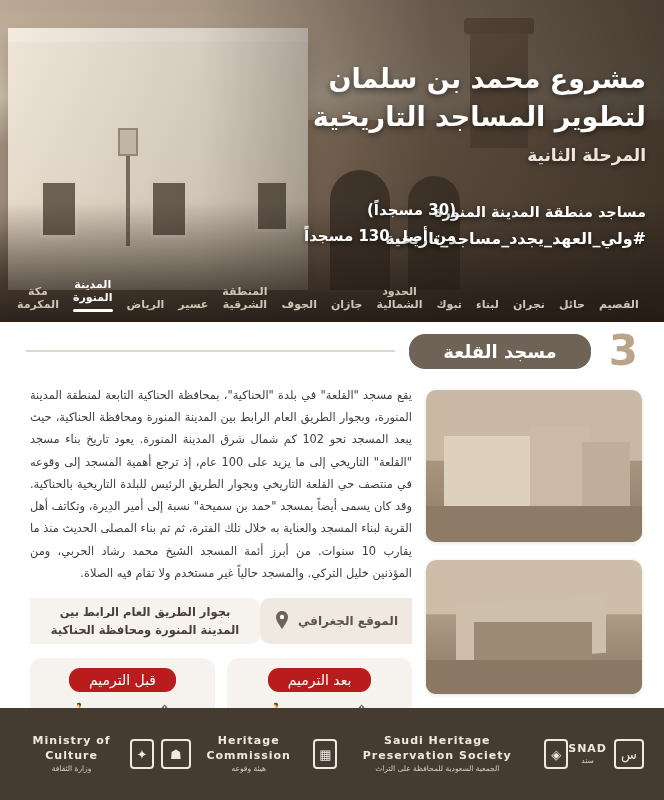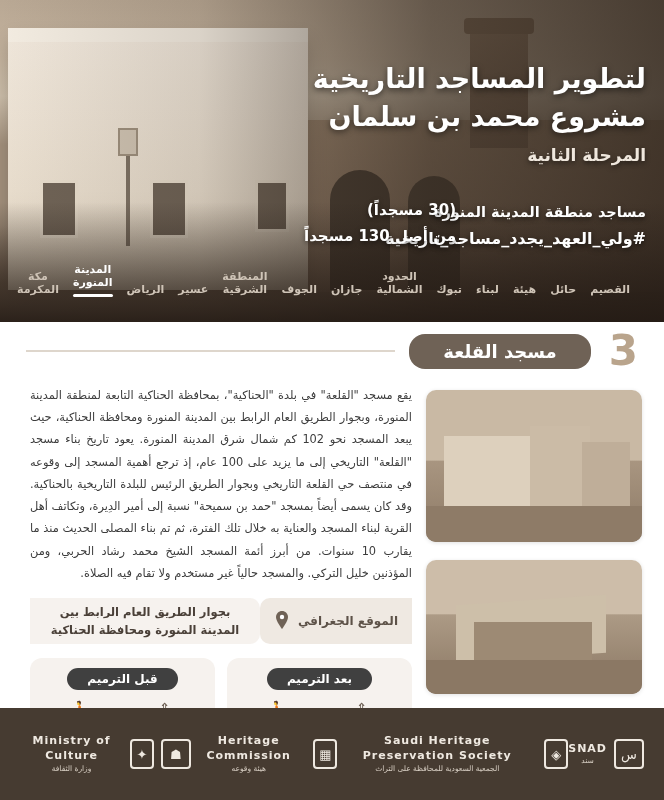--- a/index.html
+++ b/index.html
@@ -98,21 +98,21 @@
     margin-left:24px;
   }
   .hero-region .hash { font-size:16px; color:#ffffff; letter-spacing:.6px; }
   .hero-count {
     position:absolute; right:208px; top:198px; text-align:right; color:#fff;
     font-size:15px; font-weight:bold; line-height:1.7;
     text-shadow:0 2px 5px rgba(0,0,0,.55);
   }
 
   .regions-bar{
-    position:absolute; left:0; right:0; bottom:23px;
+    position:absolute; left:0; right:0; bottom:8px;
     display:flex; flex-direction:row-reverse; justify-content:flex-start;
     gap:0; padding:0 10px; align-items:flex-end;
   }
   .region-chip{
     flex:0 0 auto; color:#cfc4b7; font-size:11px; line-height:1.25;
     text-align:center; padding:2px 7px; white-space:pre-line; font-weight:bold;
   }
   .region-chip.active{ color:#ffffff; }
   .region-chip.active .u{ display:block; height:3px; background:#fff; margin-top:4px; border-radius:2px; }
 
@@ -151,21 +151,21 @@
   }
   .loc-val{
     flex:1; background:#f6f2ee; color:#4a4038; font-size:11.5px; font-weight:bold;
     display:flex; align-items:center; justify-content:center; text-align:center;
     border-radius:0 10px 10px 0; line-height:1.6; padding:0 10px;
   }
 
   .stats{ margin-top:14px; display:flex; gap:12px; flex-direction:row; }
   .stat-card{ flex:1; background:#f6f2ee; border-radius:12px; padding:10px 8px 12px; text-align:center; }
   .stat-title{
-    display:inline-block; background:#404040; color:#fff; font-size:12px; font-weight:bold;
+    display:inline-block; background:#b91c1c; color:#fff; font-size:14px; font-weight:normal;
     padding:4px 20px; border-radius:11px; margin-bottom:10px; letter-spacing:1px;
   }
   .stat-grid{ display:flex; flex-direction:row; }
   .stat-cell{ flex:1; }
   .stat-cell .ic{ font-size:14px; color:#6f6256; margin-bottom:4px; }
   .stat-cap{
     display:block; background:#b9a48c; color:#fff; font-size:10.5px; font-weight:bold;
     padding:3px 4px; border-radius:8px; margin:0 3px; letter-spacing:.5px;
   }
   .stat-num{ font-size:16px; font-weight:bold; color:#4a4038; margin-top:7px; }
@@ -220,22 +220,22 @@
       <div class="door-arch"></div>
       <div class="door-arch2"></div>
       <div class="elec-box"></div>
       <div class="pole"></div>
     </div>
     <div class="hero-veil"></div>
     <div class="hero-bottom-veil"></div>
 
     <div class="hero-text">
       <div class="hero-title">
+        <div>مشروع محمد بن سلمان</div>
         <div>لتطوير المساجد التاريخية</div>
-        <div>مشروع محمد بن سلمان</div>
       </div>
       <div class="hero-sub">المرحلة الثانية</div>
     </div>
 
     <div class="hero-region">
       <div>مساجد منطقة المدينة المنورة</div>
       <div class="hash">#ولي_العهد_يجدد_مساجد_تاريخية</div>
     </div>
 
     <div class="hero-count">
@@ -251,21 +251,21 @@
         <div class="region-chip"><span>الرياض</span></div>
         <div class="region-chip"><span>عسير</span></div>
         <div class="region-chip"><span>المنطقة
 الشرقية</span></div>
         <div class="region-chip"><span>الجوف</span></div>
         <div class="region-chip"><span>جازان</span></div>
         <div class="region-chip"><span>الحدود
 الشمالية</span></div>
         <div class="region-chip"><span>تبوك</span></div>
         <div class="region-chip"><span>لبناء</span></div>
-        <div class="region-chip"><span>هيئة</span></div>
+        <div class="region-chip"><span>نجران</span></div>
         <div class="region-chip"><span>حائل</span></div>
         <div class="region-chip"><span>القصيم</span></div>
       </div>
   </div>
 
   <div class="title-strip">
     <div class="num-big">3</div>
     <div class="pill">مسجد القلعة</div>
     <div class="strip-line"></div>
   </div>

